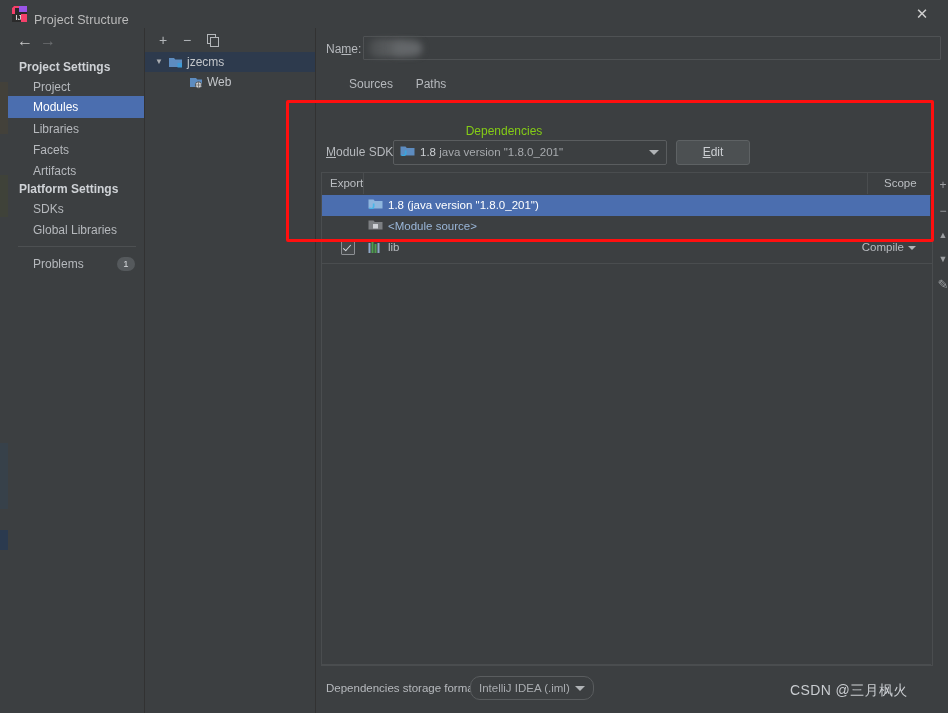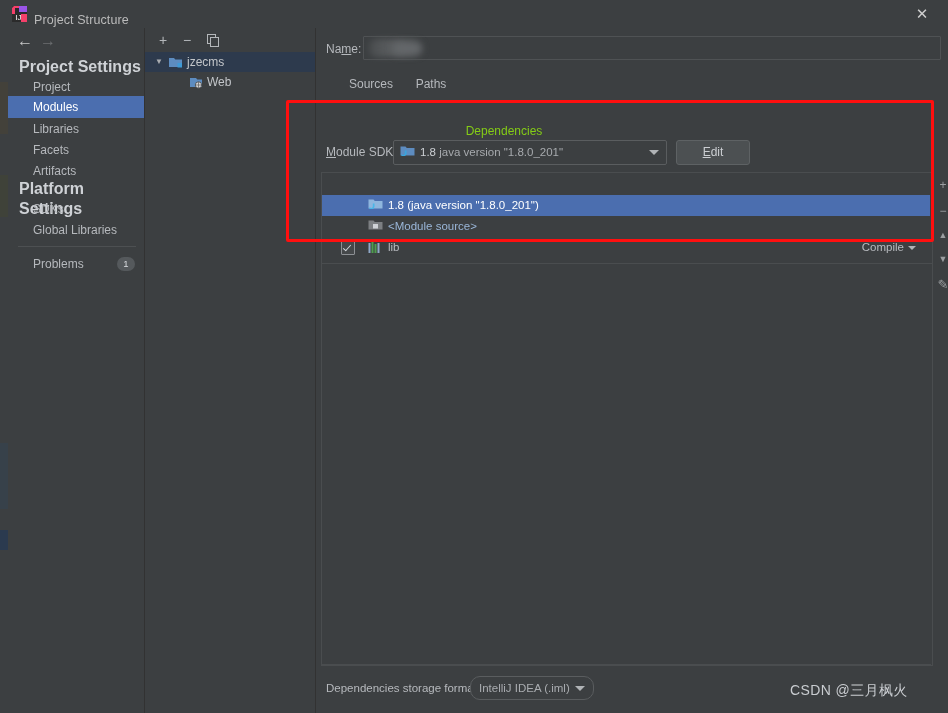--- a/index.html
+++ b/index.html
@@ -64,21 +64,21 @@
   .nav-back  { left: 7px;  color: #c8c8c8; }
   .nav-fwd   { left: 30px; color: #6c6f71; }
 
   .sb-item {
     position: absolute; left: 0; width: 136px; height: 22px;
     font-size: 12px; color: #b6b9bd; line-height: 22px;
   }
   .sb-item .lbl { position: absolute; left: 25px; top: 0; }
   .sb-header {
     position: absolute; left: 0; width: 136px; height: 20px;
-    font-size: 16px; color: #cfd2d6; font-weight: bold; line-height: 20px;
+    font-size: 12px; color: #cfd2d6; font-weight: bold; line-height: 20px;
   }
   .sb-header .lbl { position: absolute; left: 11px; top: 0; }
   .sb-item.selected { background: #4b6eaf; }
   .sb-item.selected .lbl { color: #ffffff; }
   .sb-sep {
     position: absolute; left: 10px; width: 118px; height: 1px; background: #4d5052;
   }
   .sb-badge {
     position: absolute; right: 9px; top: 4px;
     min-width: 14px; height: 14px; border-radius: 7px;
@@ -394,20 +394,26 @@
             <path d="M0.5 1.5 L5.5 1.5 L6.8 3 L14.5 3 L14.5 10.5 L0.5 10.5 Z" fill="#5d8cc0"></path>
             <path d="M6.5 8.5 c0 1.6 -1.3 2.6 -3 2.6 c-1.1 0 -2 -0.4 -2.5 -0.9 l0.9 -0.9 c0.4 0.4 0.9 0.6 1.5 0.6 c0.9 0 1.4 -0.5 1.4 -1.4 L4.8 5.5 h1.7 Z" fill="#38a6dd"></path>
           </svg>
         </span>
         <span class="txt"><b>1.8</b> <span>java version "1.8.0_201"</span></span>
         <span class="arrow"></span>
       </div>
       <div class="edit-btn"><u>E</u>dit</div>
 
       <div class="dep-table">
+        <div class="dep-head">
+          <div class="cell" style="left:8px;">Export</div>
+          <div class="vdiv" style="left:41px;"></div>
+          <div class="vdiv" style="left:545px;"></div>
+          <div class="cell" style="left:562px;">Scope</div>
+        </div>
 
         <div class="dep-row selected" style="top:22px;">
           <span class="row-icon" style="left:46px;">
             <svg width="15" height="14" viewBox="0 0 15 14">
               <path d="M0.5 1.5 L5.5 1.5 L6.8 3 L14.5 3 L14.5 10.5 L0.5 10.5 Z" fill="#8fb6dd"></path>
               <path d="M6.5 8.5 c0 1.6 -1.3 2.6 -3 2.6 c-1.1 0 -2 -0.4 -2.5 -0.9 l0.9 -0.9 c0.4 0.4 0.9 0.6 1.5 0.6 c0.9 0 1.4 -0.5 1.4 -1.4 L4.8 5.5 h1.7 Z" fill="#49b6e8"></path>
             </svg>
           </span>
           <span class="name" style="left:66px;">1.8 (java version "1.8.0_201")</span>
         </div>

